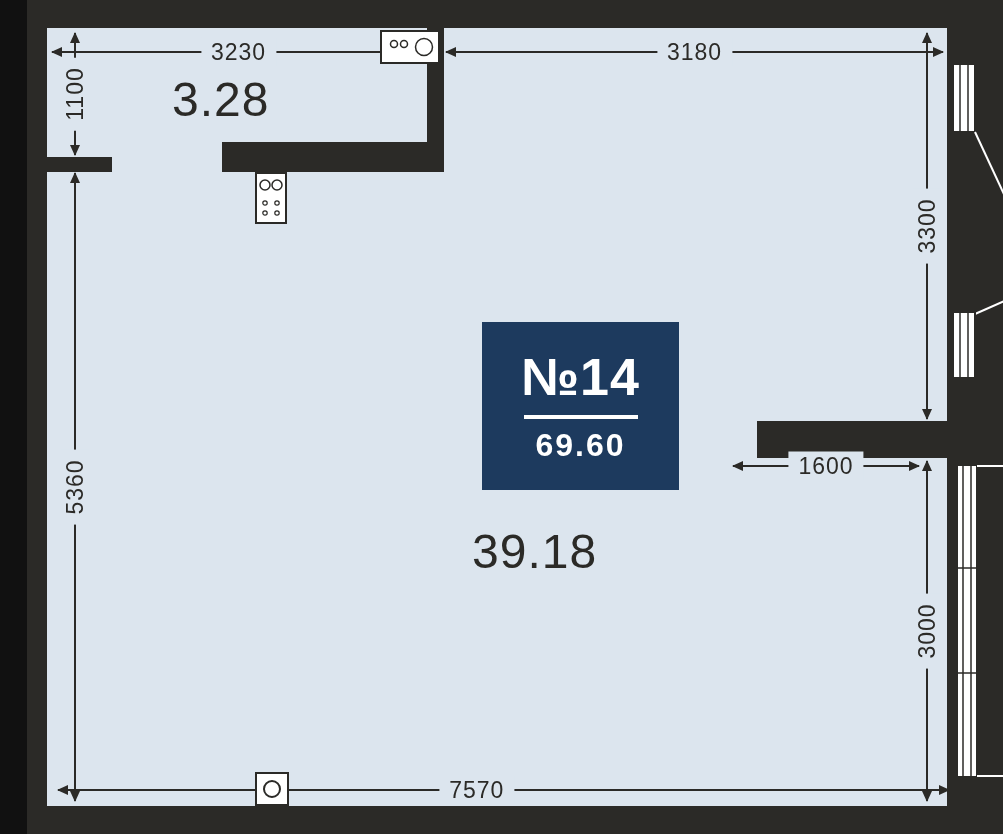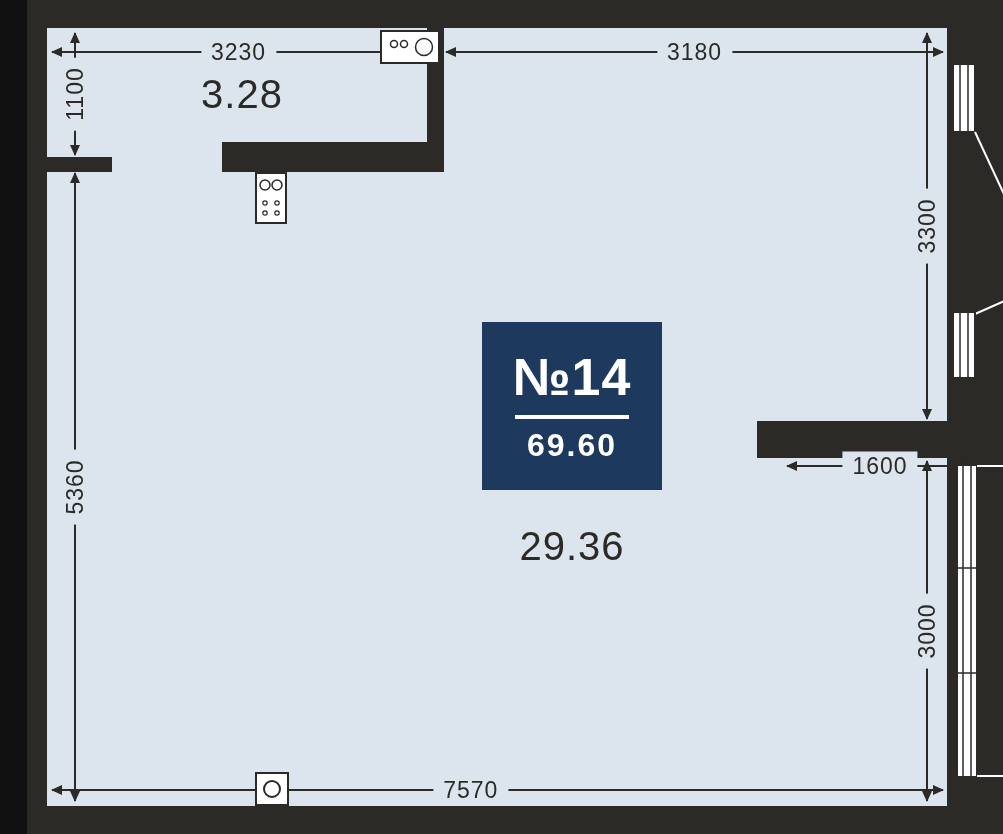--- a/index.html
+++ b/index.html
@@ -32,27 +32,26 @@
   .arr-down{bottom:-1px;left:-4px;border-left:5px solid transparent;border-right:5px solid transparent;border-top:11px solid var(--ink);}
   .dim-label{
     position:absolute;background:var(--floor);color:var(--ink);
     font-size:23px;letter-spacing:1px;padding:1px 10px;white-space:nowrap;
   }
   .dim-h .dim-label{left:50%;top:1px;transform:translate(-50%,-50%);}
   .dim-v .dim-label{left:1px;top:50%;transform:translate(-50%,-50%) rotate(-90deg);}
 
   
   .area-label{
-    position:absolute;color:var(--ink);font-size:40px;letter-spacing:1px;
-    text-align:center;
+    position:absolute;color:var(--ink);font-size:48px;letter-spacing:1px;
   }
 
   
   .badge{
-    position:absolute;left:455px;top:322px;width:180px;height:168px;
+    position:absolute;left:455px;top:322px;width:197px;height:168px;
     background:var(--navy);display:flex;flex-direction:column;
     align-items:center;justify-content:center;color:var(--white);
   }
   .badge .num{font-size:52px;font-weight:700;letter-spacing:1px;line-height:1;}
   .badge .rule{width:114px;height:4px;background:var(--white);margin:12px 0 10px 0;}
   .badge .area{font-size:32px;font-weight:700;letter-spacing:2px;line-height:1;}
 
   
   .fixture{position:absolute;background:var(--white);border:2px solid var(--ink);}
   .fixture svg{display:block;}
@@ -75,27 +74,27 @@
     <span class="arr arr-left"></span>
     <span class="arr arr-right"></span>
     <span class="dim-label">3230</span>
   </div>
   <div class="dim dim-h" style="left:419px;top:51px;width:497px;">
     <span class="line"></span>
     <span class="arr arr-left"></span>
     <span class="arr arr-right"></span>
     <span class="dim-label">3180</span>
   </div>
-  <div class="dim dim-h" style="left:760px;top:465px;width:186px;">
+  <div class="dim dim-h" style="left:706px;top:465px;width:186px;">
     <span class="line"></span>
     <span class="arr arr-left"></span>
     <span class="arr arr-right"></span>
     <span class="dim-label">1600</span>
   </div>
-  <div class="dim dim-h" style="left:25px;top:789px;width:891px;">
+  <div class="dim dim-h" style="left:31px;top:789px;width:891px;">
     <span class="line"></span>
     <span class="arr arr-left"></span>
     <span class="arr arr-right"></span>
     <span class="dim-label" style="left:47%;">7570</span>
   </div>
 
   <div class="dim dim-v" style="left:47px;top:33px;height:122px;">
     <span class="line"></span>
     <span class="arr arr-up"></span>
     <span class="arr arr-down"></span>
@@ -114,21 +113,21 @@
     <span class="dim-label">3300</span>
   </div>
   <div class="dim dim-v" style="left:899px;top:461px;height:340px;">
     <span class="line"></span>
     <span class="arr arr-up"></span>
     <span class="arr arr-down"></span>
     <span class="dim-label">3000</span>
   </div>
 
   <div class="area-label" style="left:145px;top:72px;width:140px;">3.28</div>
-  <div class="area-label" style="left:445px;top:524px;width:200px;">29.36</div>
+  <div class="area-label" style="left:445px;top:524px;width:200px;">39.18</div>
 
   <div class="badge">
     <div class="num">№14</div>
     <div class="rule"></div>
     <div class="area">69.60</div>
   </div>
 
   <div class="fixture" style="left:353px;top:30px;width:60px;height:34px;">
     <svg width="56" height="30" viewBox="0 0 56 30">
       <circle cx="12" cy="12" r="3.5" fill="none" stroke="#2b2a27" stroke-width="1.5"></circle>

